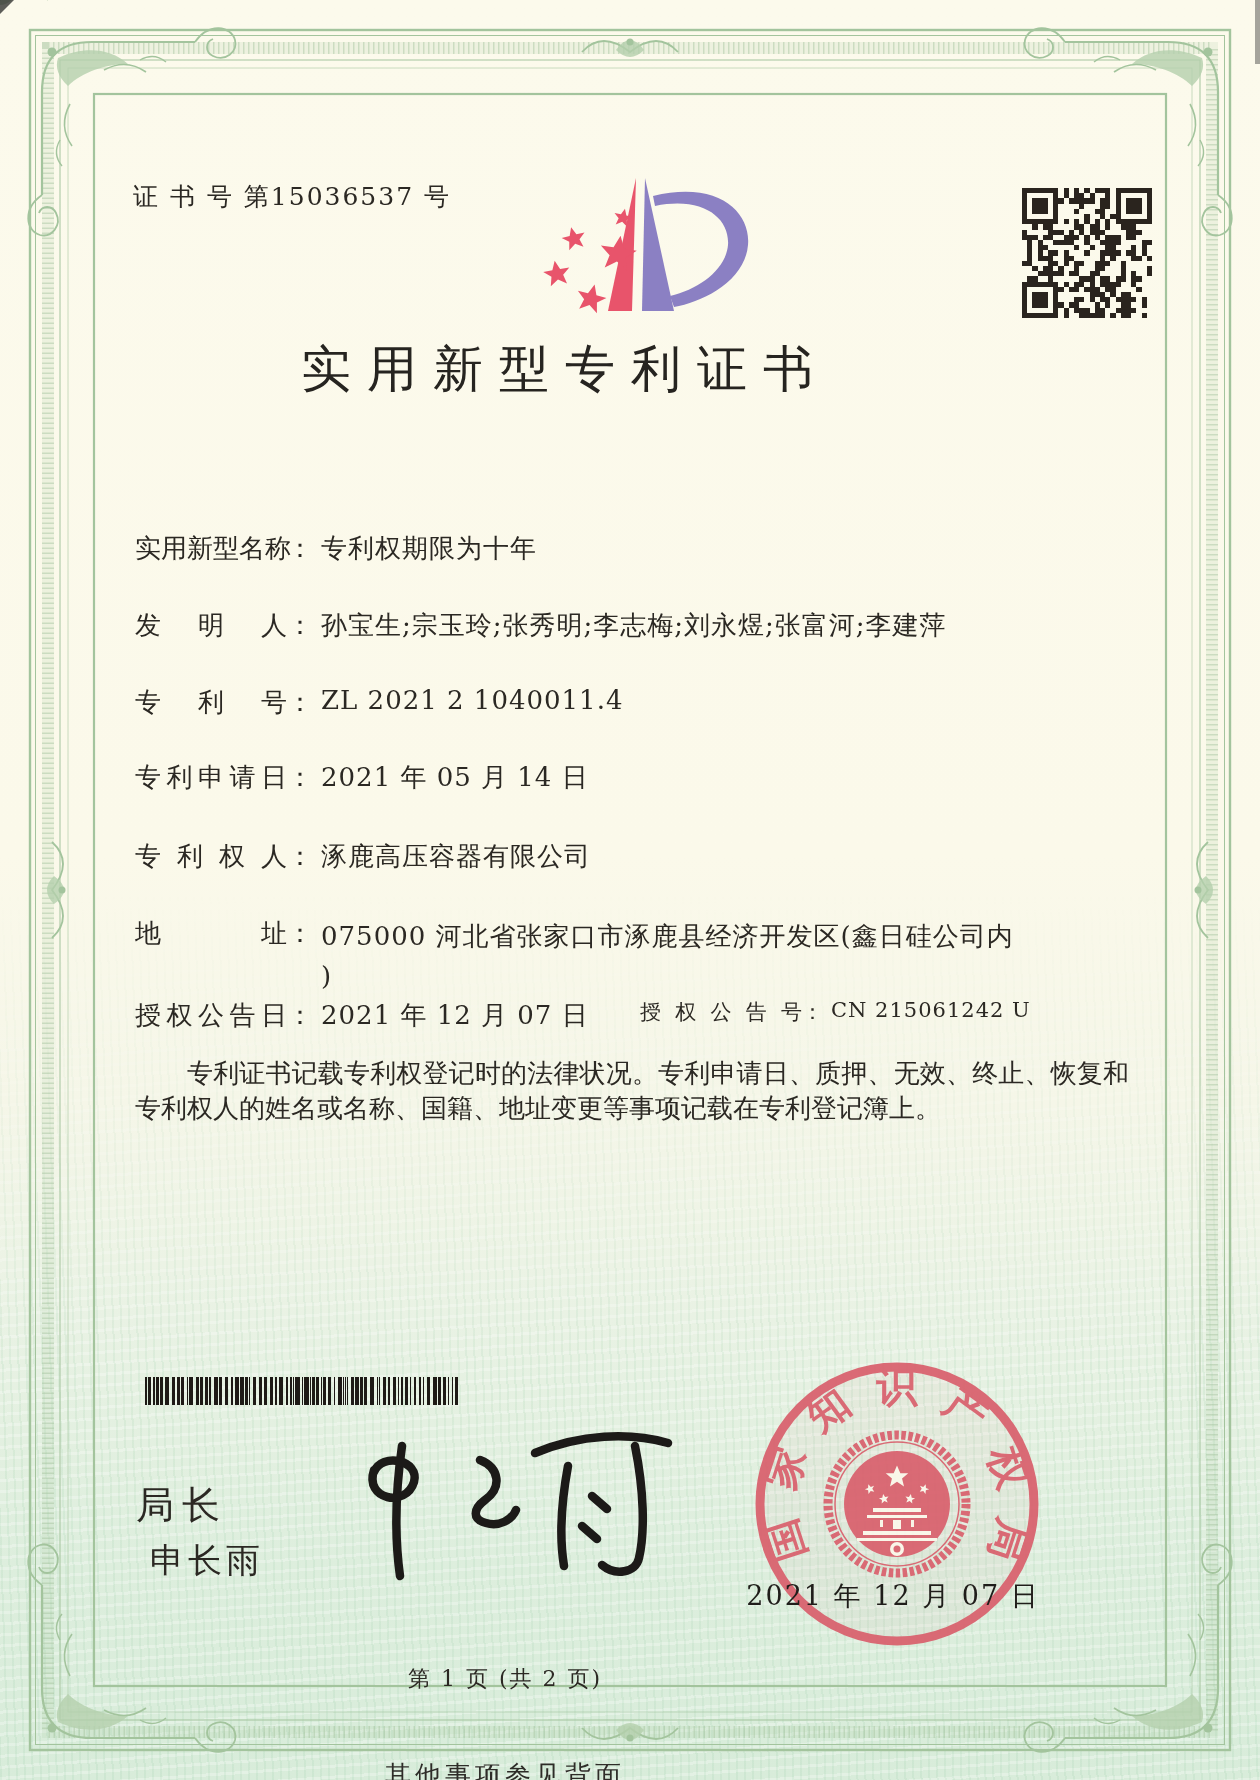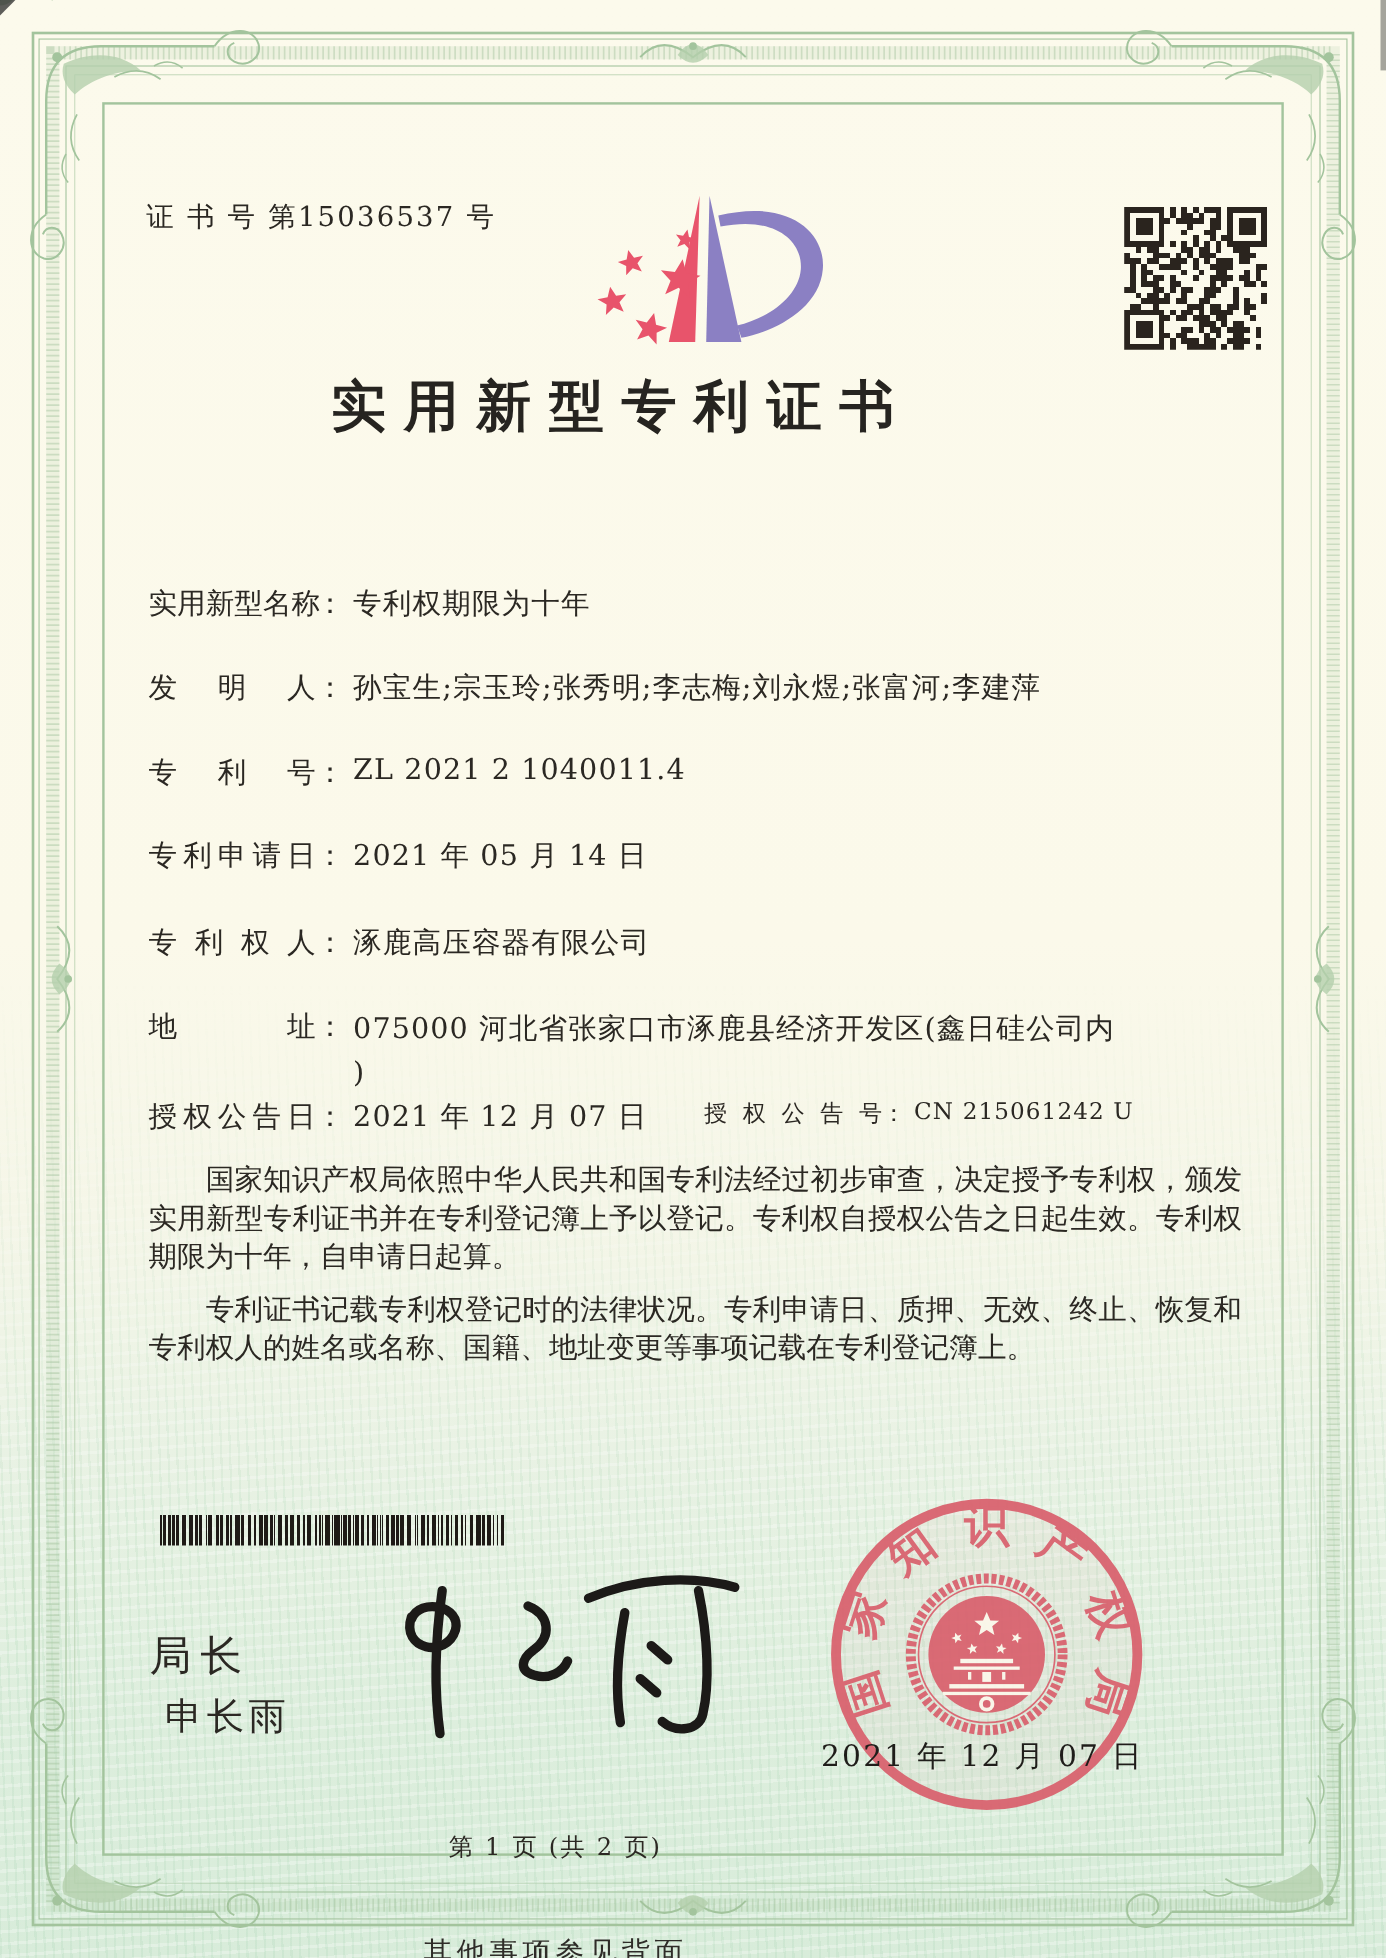--- a/index.html
+++ b/index.html
@@ -10,21 +10,21 @@
   }
   .abs{position:absolute}
   .waves{left:0;right:0;top:50%;bottom:0;pointer-events:none;
     background:
       repeating-linear-gradient(88deg,rgba(150,205,165,.15) 0 2px,transparent 2px 8px),
       repeating-linear-gradient(-4deg,rgba(255,255,255,.28) 0 3px,transparent 3px 11px);
     -webkit-mask-image:linear-gradient(180deg,transparent,#000 55%);
             mask-image:linear-gradient(180deg,transparent,#000 55%);
   }
   .cert-no{left:133px;top:180px;font-size:25px;letter-spacing:2px;white-space:nowrap}
-  .title{left:565px;top:336px;transform:translateX(-50%);font-size:50px;font-weight:bold;
+  .title{left:565px;top:336px;transform:translateX(-50%);font-size:50px;font-weight:normal;
          letter-spacing:16px;white-space:nowrap;color:#262420}
   .logo{left:460px;top:148px}
   .qr{left:1022px;top:188px}
   .row{left:135px;font-size:26px;white-space:nowrap}
   .flabel{display:inline-block;width:152px;text-align:justify;text-align-last:justify;vertical-align:top}
   .colon{display:inline-block;vertical-align:top}
   .fvalue{display:inline-block;vertical-align:top;margin-left:8px;letter-spacing:1px}
   .row-name{top:531px}.row-inventors{top:608px}.row-patno{top:685px}
   .row-filing{top:760px}.row-patentee{top:839px}
   .row-address{top:916px;white-space:normal}
@@ -463,21 +463,20 @@
 )</span>
 </div>
 <div class="abs row row-grant">
   <span class="flabel">授权公告日</span><span class="colon">：</span><span class="fvalue">2021 年 12 月 07 日</span>
 </div>
 <div class="abs grant2">
   <span class="flabel">授权公告号</span><span class="colon">：</span><span class="fvalue">CN 215061242 U</span>
 </div>
 
 <div class="abs paras">
-  <p class="para">国家知识产权局依照中华人民共和国专利法经过初步审查，决定授予专利权，颁发实用新型专利证书并在专利登记簿上予以登记。专利权自授权公告之日起生效。专利权期限为十年，自申请日起算。</p>
   <p class="para">专利证书记载专利权登记时的法律状况。专利申请日、质押、无效、终止、恢复和专利权人的姓名或名称、国籍、地址变更等事项记载在专利登记簿上。</p>
 </div>
 
 <svg class="abs barcode" width="318" height="28" viewBox="0 0 318 28" shape-rendering="crispEdges">
   <g id="bc-bars" fill="#1e1a16">
       <rect x="0" y="0" width="2" height="28"></rect>
       <rect x="3" y="0" width="3" height="28"></rect>
       <rect x="8" y="0" width="2" height="28"></rect>
       <rect x="11" y="0" width="3" height="28"></rect>
       <rect x="15" y="0" width="3" height="28"></rect>

